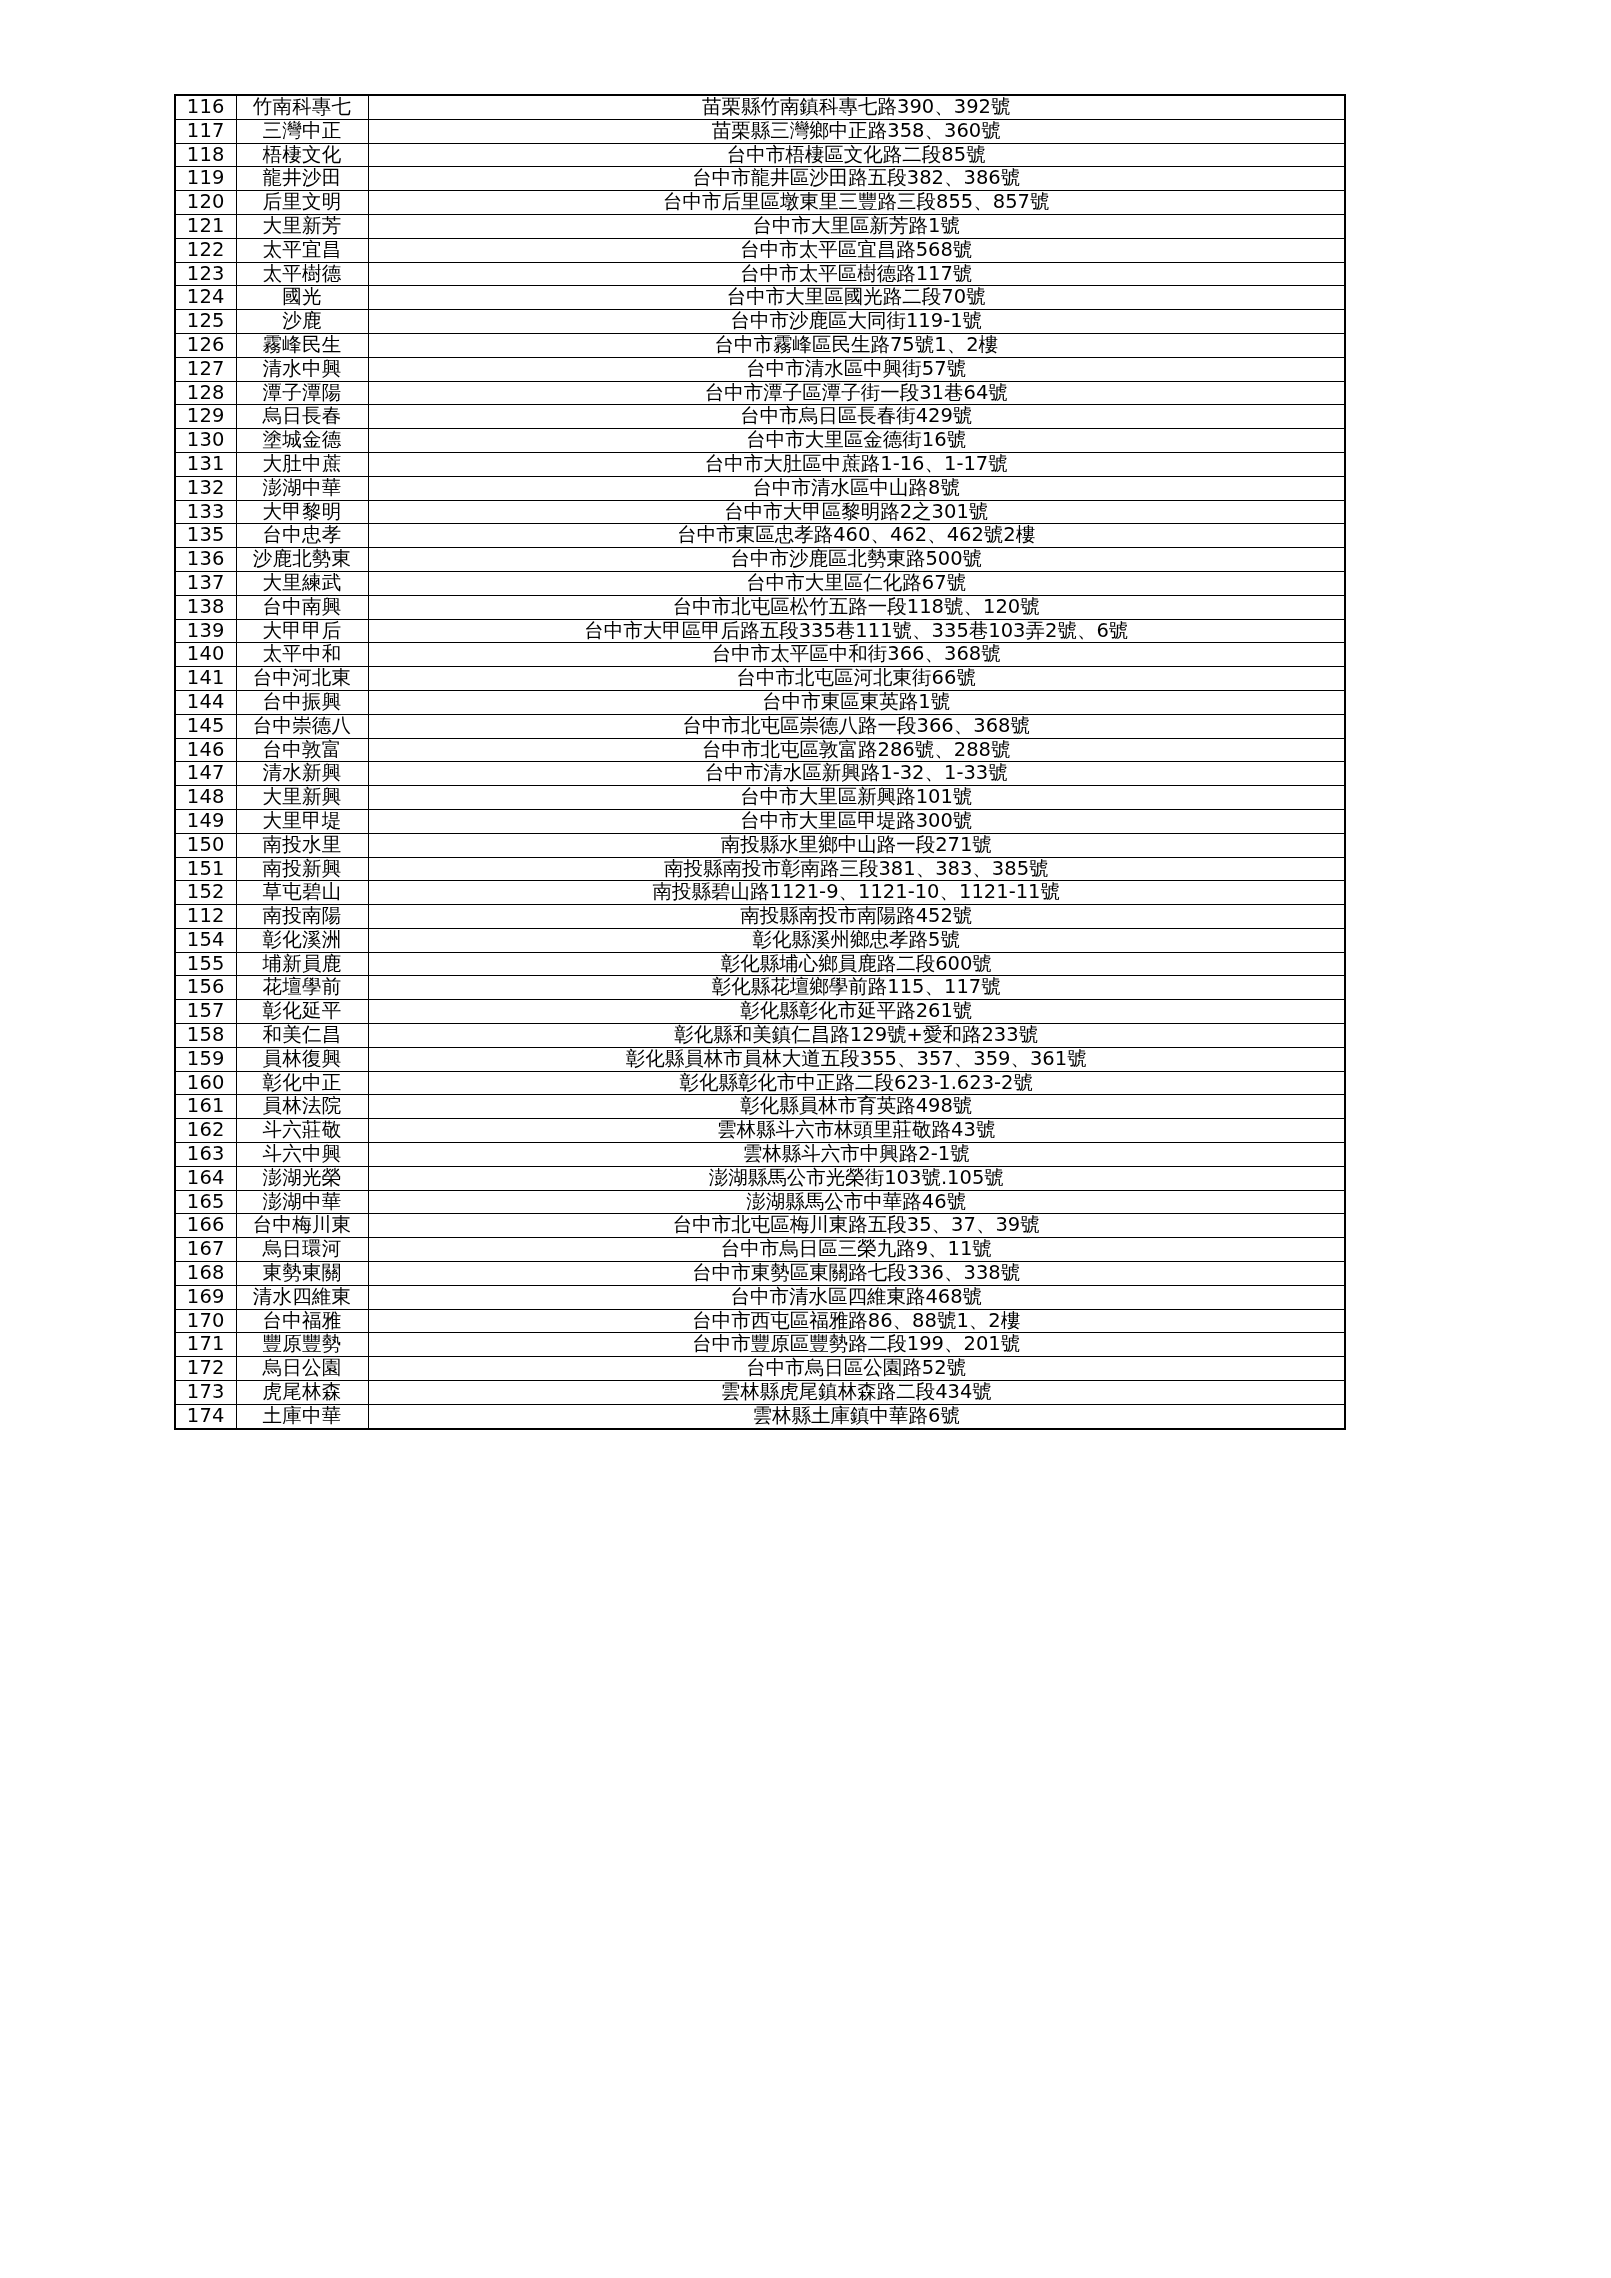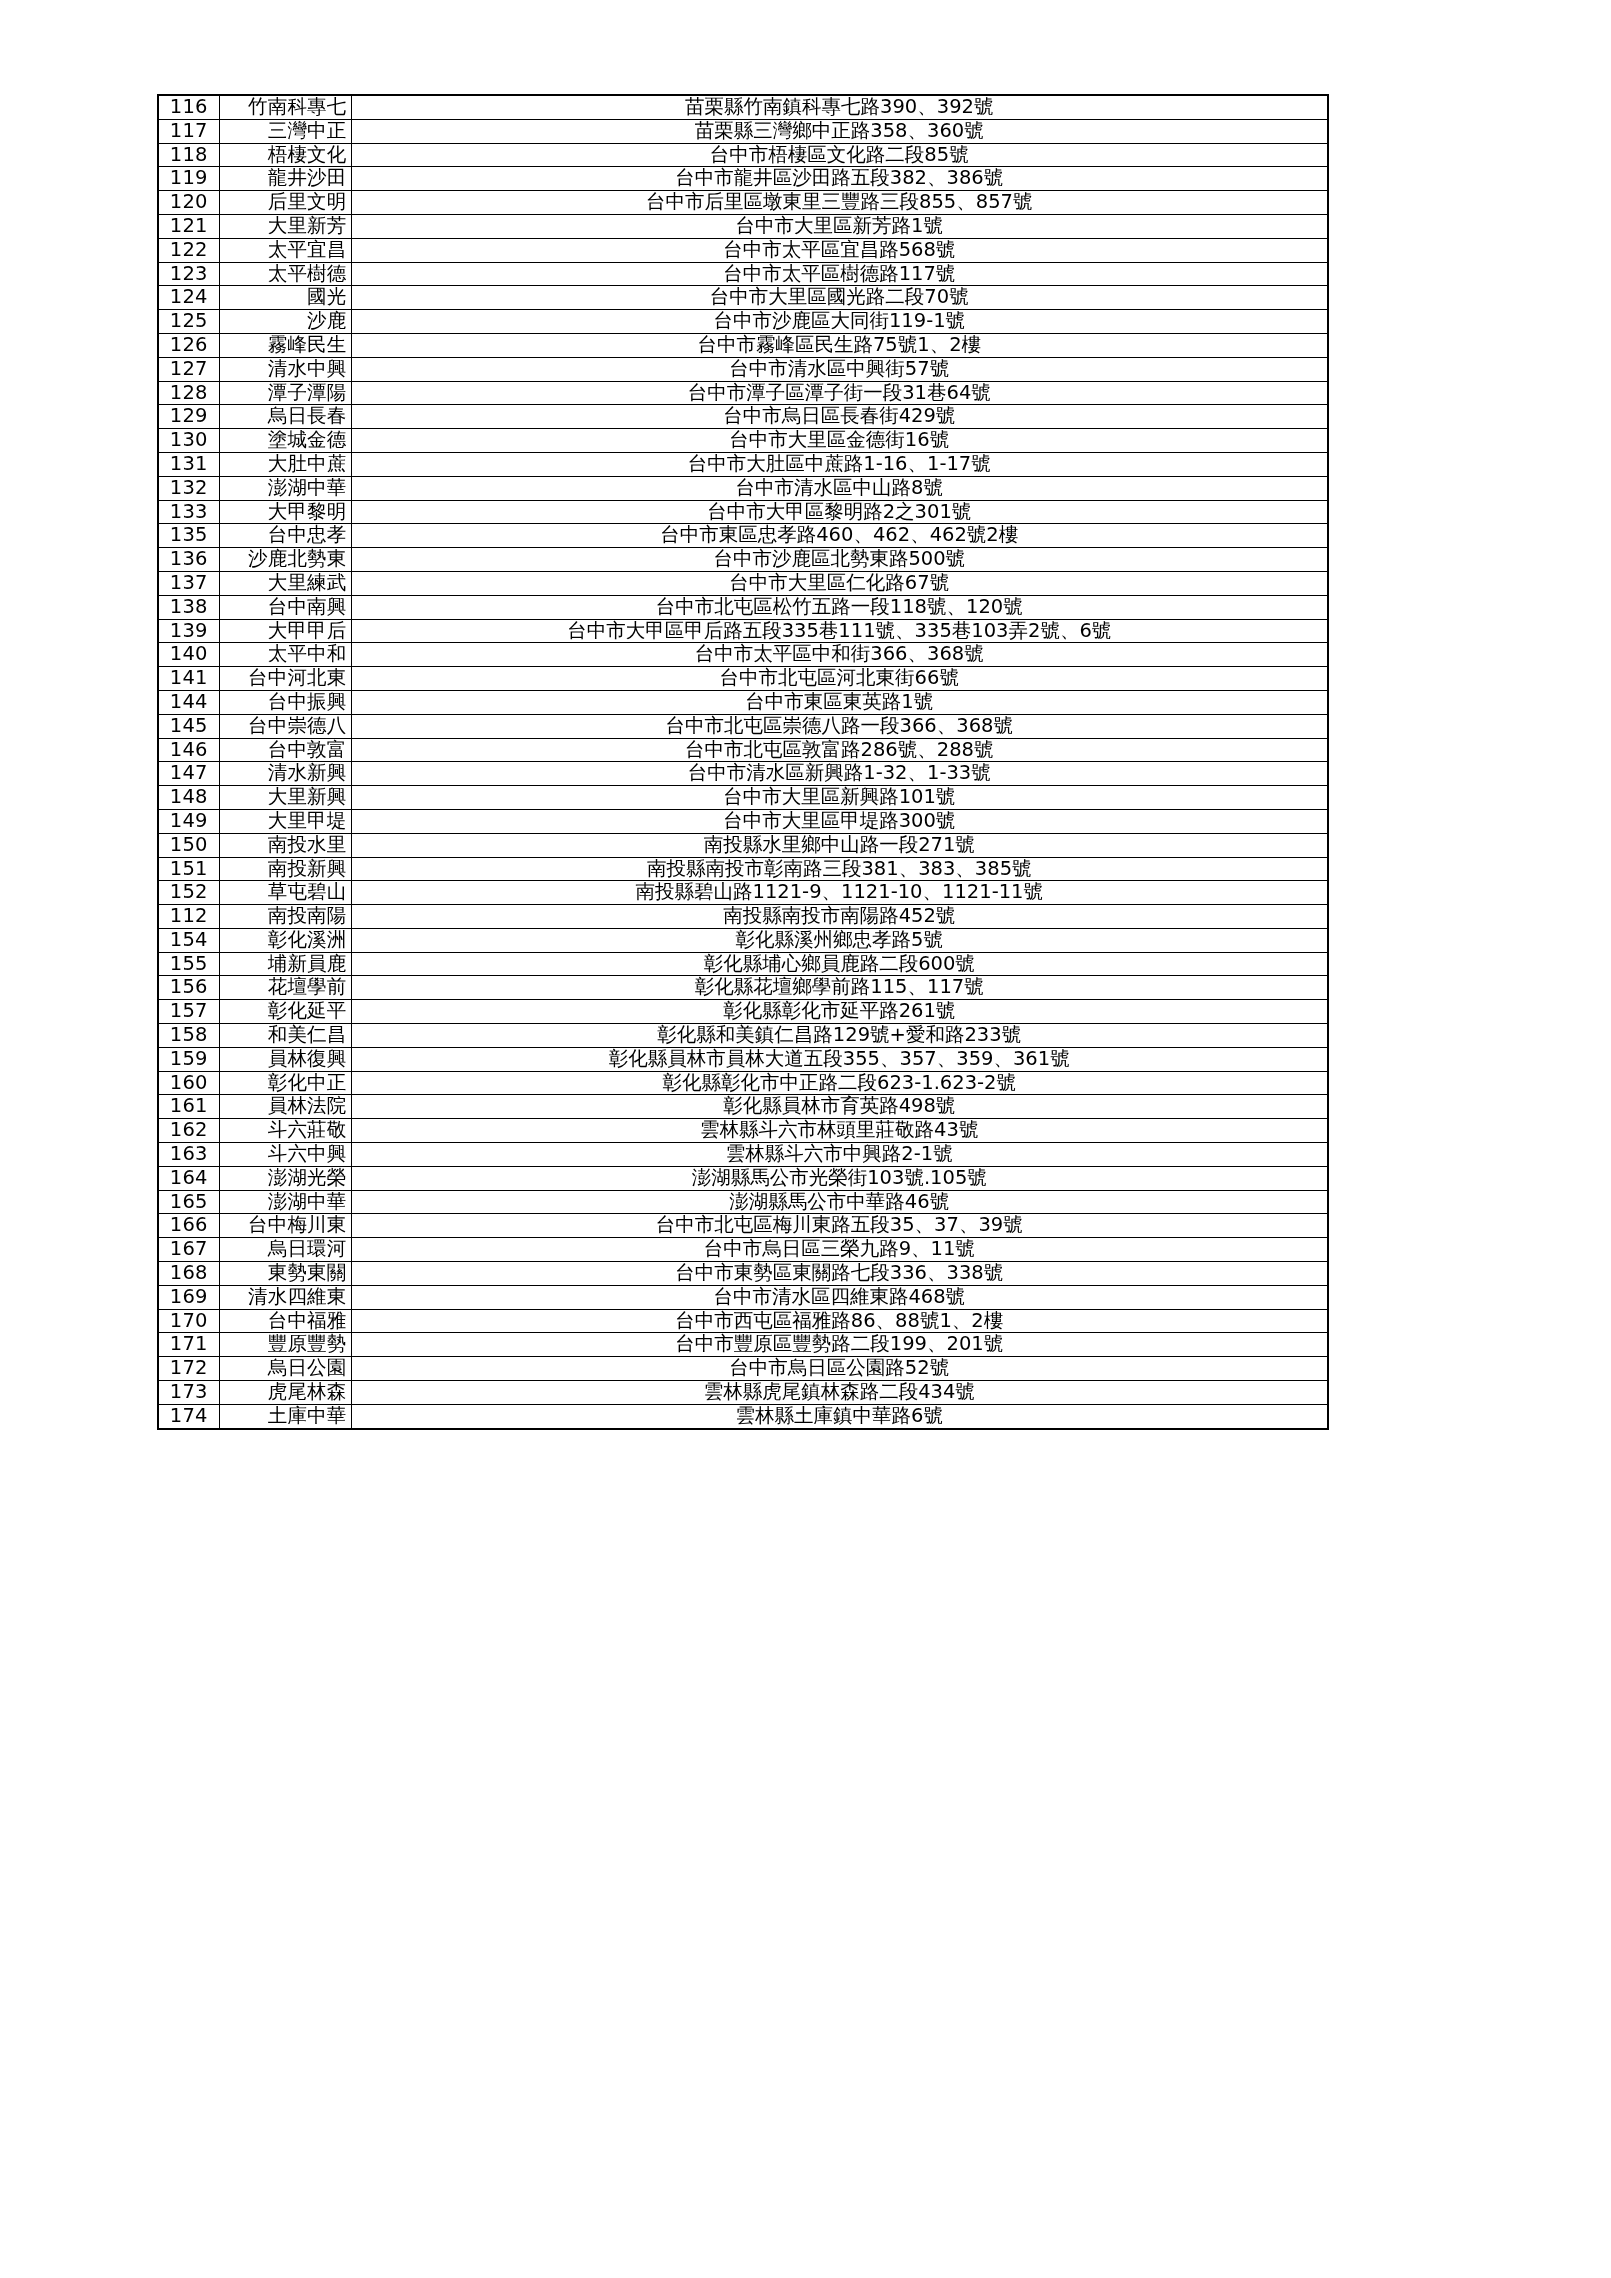--- a/index.html
+++ b/index.html
@@ -19,21 +19,21 @@
   .page {
     position: absolute;
     left: 0;
     top: 0;
     width: 1611px;
     height: 2278px;
     background: #ffffff;
   }
   .table-wrap {
     position: absolute;
-    left: 157px;
+    left: 174px;
     top: 94px;
     width: 1282px;
   }
   table.data-table {
     border-collapse: collapse;
     table-layout: fixed;
     width: 1170px;
     border: 2px solid #000000;
   }
   table.data-table col.c-id    { width: 61px;  }
@@ -51,21 +51,21 @@
     overflow: hidden;
     vertical-align: middle;
   }
   td.cell-id {
     text-align: center;
     font-family: "DejaVu Sans", "Liberation Sans", sans-serif;
     font-size: 19px;
     letter-spacing: 0.3px;
   }
   td.cell-name {
-    text-align: right;
+    text-align: center;
     font-size: 19.5px;
     letter-spacing: 0.2px;
   }
   td.cell-addr {
     text-align: center;
     padding-left: 7px;
     font-size: 19.5px;
     letter-spacing: 0px;
   }
 </style>

